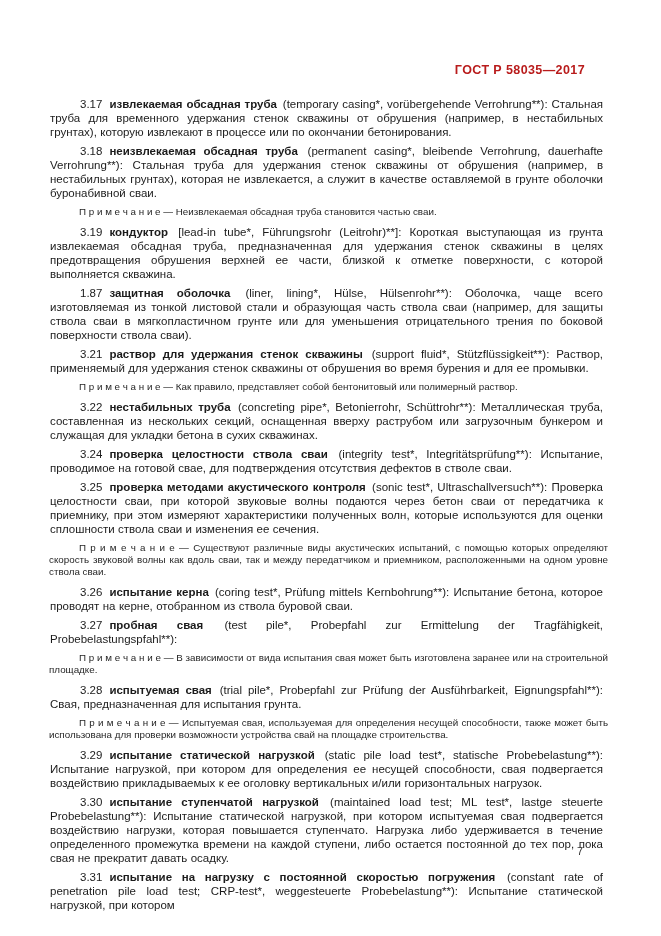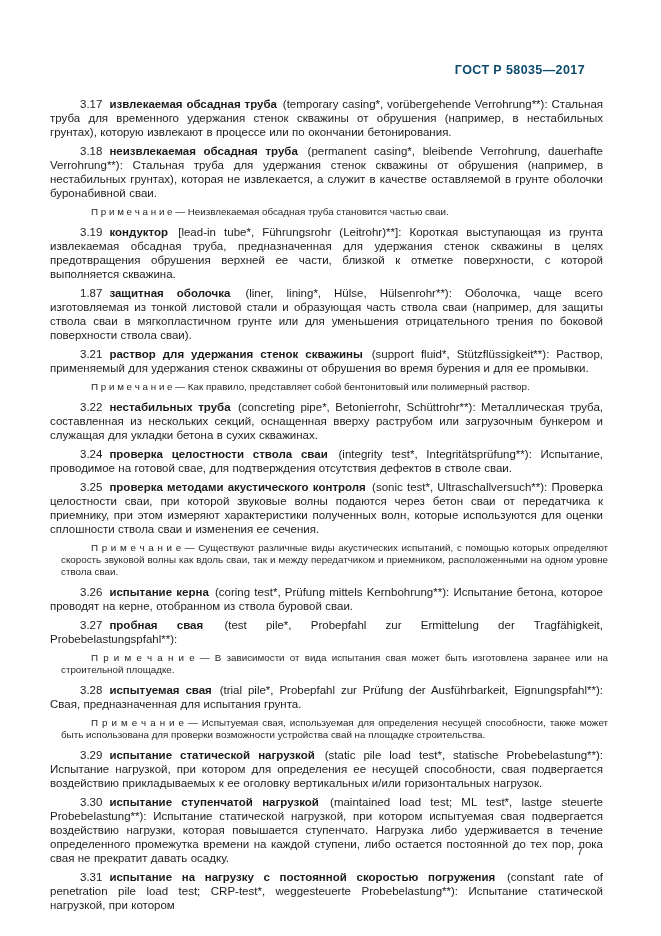--- a/index.html
+++ b/index.html
@@ -22,21 +22,21 @@
   }
   .doc-header {
     position: absolute;
     top: 63px;
     left: 45px;
     width: 540px;
     text-align: right;
     font-weight: bold;
     font-size: 12.5px;
     letter-spacing: 0.4px;
-    color: #0c4a6e;
+    color: #b91c1c;
   }
   .content {
     position: absolute;
     top: 92px;
     left: 45px;
     width: 563px;
   }
   p.para {
     margin: 5px;
     font-size: 11.5px;
@@ -46,21 +46,21 @@
     word-spacing: 0.2px;
   }
   p.para .num {
     margin-right: 7px;
   }
   p.para .term {
     font-weight: bold;
     margin-right: 2px;
   }
   .note {
-    margin: 6px 0 7px 16px;
+    margin: 6px 0 7px 4px;
     font-size: 9.8px;
     line-height: 12px;
     text-align: justify;
     text-indent: 30px;
     color: #262626;
   }
   .note .note-label {
     white-space: pre;
   }
   .page-number {

